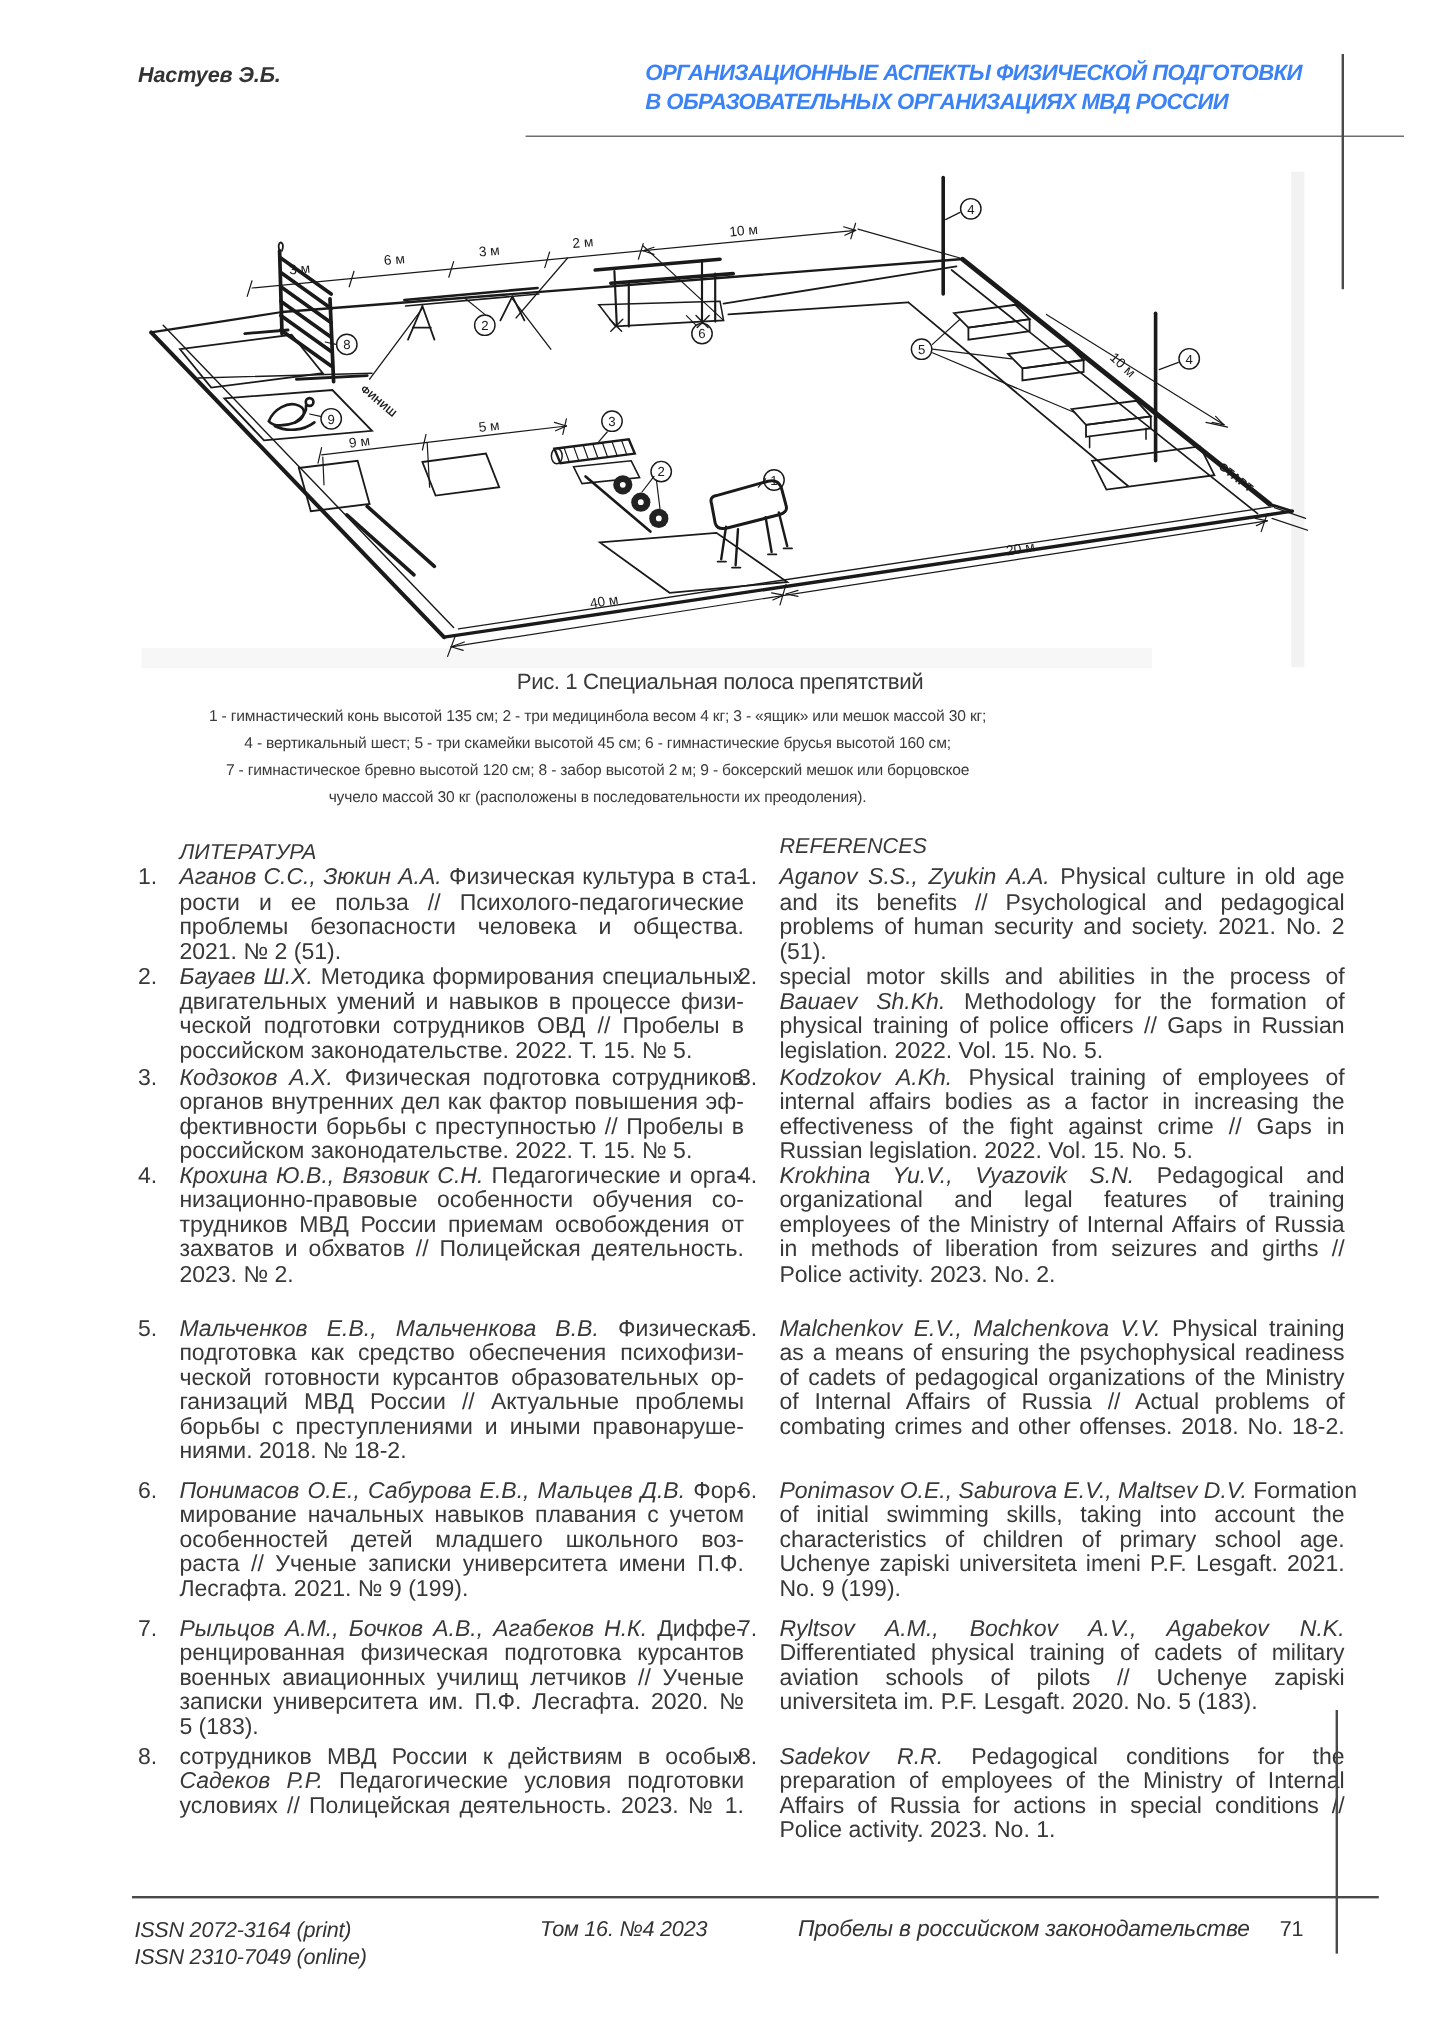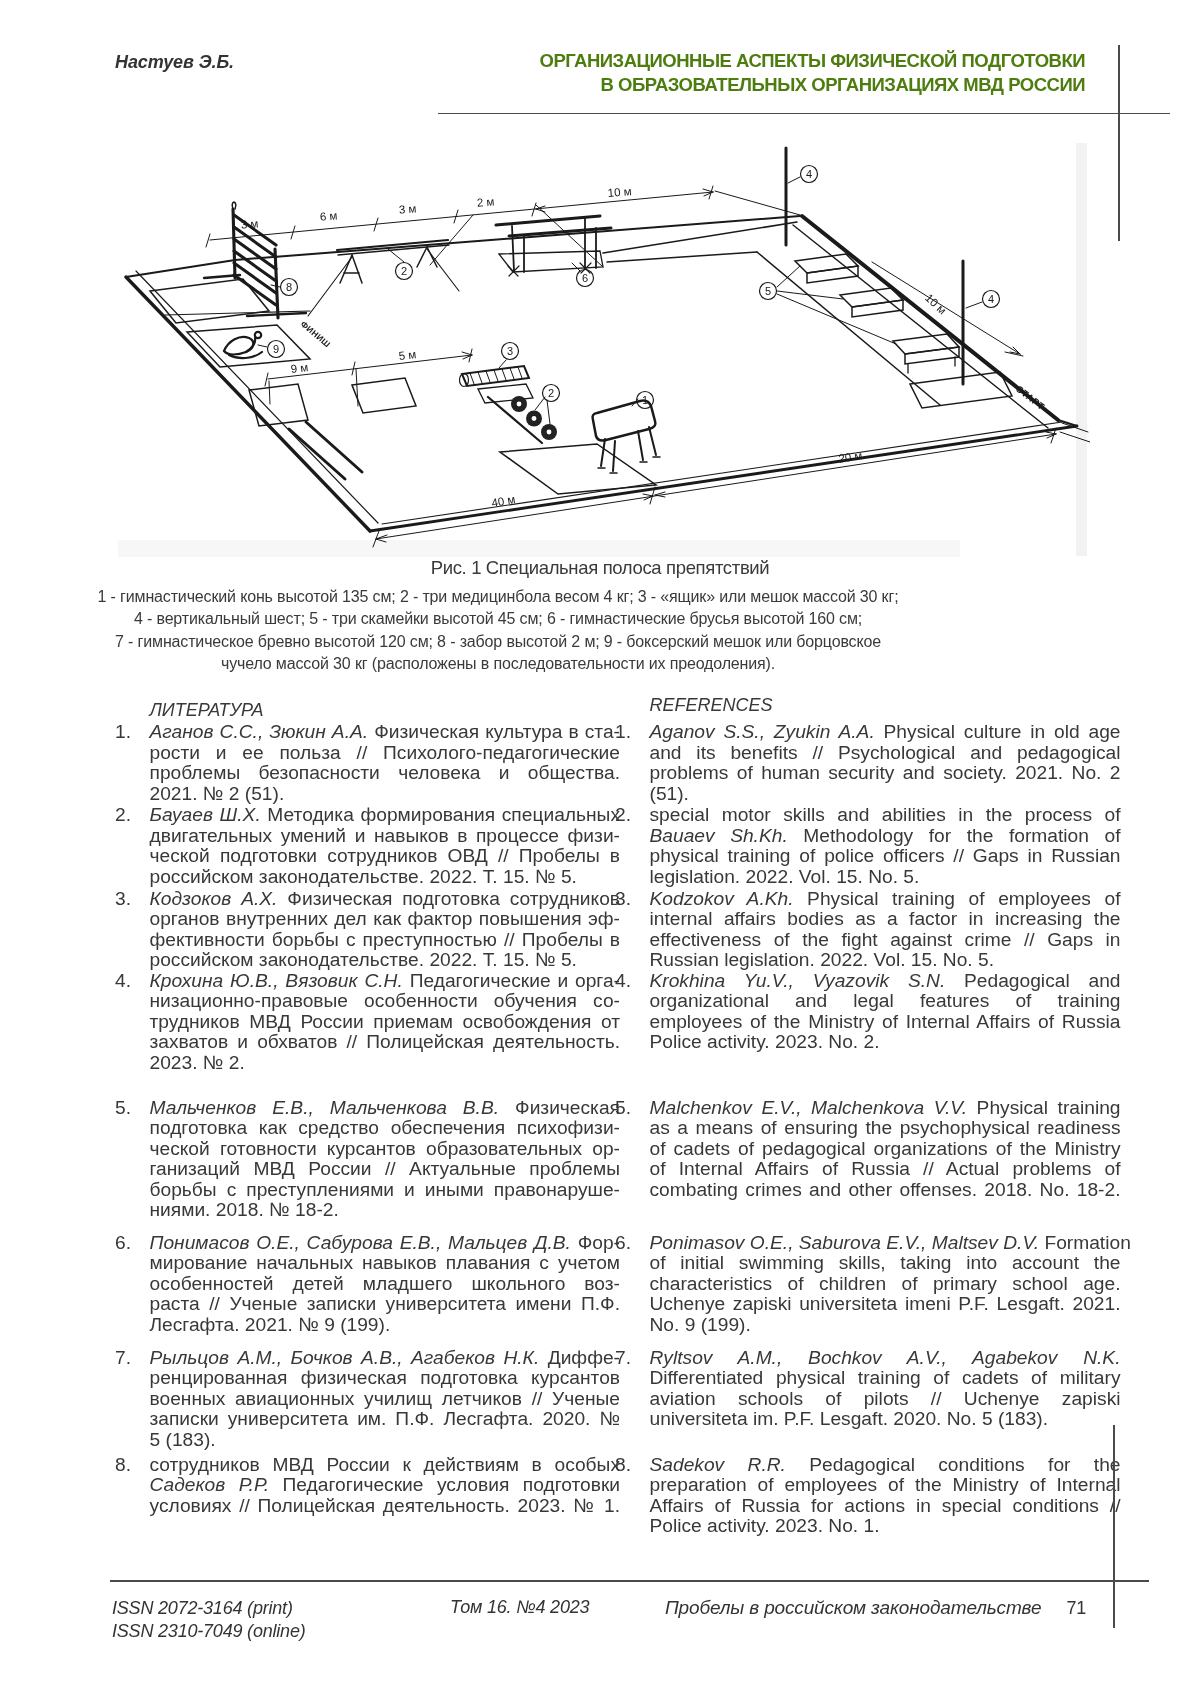--- a/index.html
+++ b/index.html
@@ -1,22 +1,22 @@
 <!DOCTYPE html>
 <html><head><meta charset="utf-8">
 <style>
 html,body{margin:0;padding:0}
 body{width:1200px;height:1697px;background:#fff;font-family:"Liberation Sans",sans-serif;color:#383838;position:relative;overflow:hidden}
 .abs{position:absolute}
 #author{left:115px;top:52px;font-size:18px;letter-spacing:-0.1px;font-weight:bold;font-style:italic;color:#333}
-#title{right:115px;top:49px;font-size:18.5px;letter-spacing:-0.5px;line-height:23.5px;font-weight:bold;text-align:right;color:#4d7c0f}
+#title{right:115px;top:49px;font-size:18.5px;letter-spacing:-0.5px;line-height:23.5px;font-weight:bold;font-style:italic;color:#3b82f6}
 .hline{background:#4a4a4a;height:1.6px}
 .vline{background:#4a4a4a;width:1.6px}
 #caption{left:0;top:557px;width:1200px;text-align:center;font-size:18.5px;letter-spacing:-0.35px;color:#3a3a3a}
-#legend{left:0;top:586px;width:996px;text-align:center;font-size:16px;letter-spacing:-0.15px;line-height:22.3px;color:#3a3a3a}
+#legend{left:0;top:586px;width:996px;text-align:center;font-size:13px;letter-spacing:-0.15px;line-height:22.3px;color:#3a3a3a}
 .colL{left:115px;width:470.5px}
 .colR{left:615px;width:471px}
 .item{font-size:19.2px;line-height:20.55px;padding-left:34.5px}
 .num{position:absolute;left:0;top:0}
 .jl{text-align:justify;text-align-last:justify;white-space:nowrap}
 .la{text-align:center;text-align-last:left;white-space:nowrap}
 .hdr{font-size:18px;font-style:italic;padding-left:34.5px}
 #footL{left:112px;top:1597px;font-size:18px;letter-spacing:-0.2px;line-height:23.2px;font-style:italic;color:#333}
 #footC{left:450px;top:1597px;font-size:18px;letter-spacing:-0.2px;font-style:italic;color:#333}
 #footR{left:600px;width:486px;top:1597px;font-size:18px;letter-spacing:-0.2px;text-align:right;color:#333}
@@ -328,20 +328,21 @@
 <div class="jl">низационно-правовые особенности обучения со-</div>
 <div class="jl">трудников МВД России приемам освобождения от</div>
 <div class="jl">захватов и обхватов // Полицейская деятельность.</div>
 <div class="la">2023. № 2.</div>
 </div>
 <div class="abs colR item" style="top:970.8px">
     <span class="num">4.</span>
 <div class="jl"><i>Krokhina Yu.V., Vyazovik S.N.</i> Pedagogical and</div>
 <div class="jl">organizational and legal features of training</div>
 <div class="jl">employees of the Ministry of Internal Affairs of Russia</div>
+<div class="jl">in methods of liberation from seizures and girths //</div>
 <div class="la">Police activity. 2023. No. 2.</div>
 </div>
 
 <div class="abs colL item" style="top:1097.5px">
     <span class="num">5.</span>
 <div class="jl"><i>Мальченков Е.В., Мальченкова В.В.</i> Физическая</div>
 <div class="jl">подготовка как средство обеспечения психофизи-</div>
 <div class="jl">ческой готовности курсантов образовательных ор-</div>
 <div class="jl">ганизаций МВД России // Актуальные проблемы</div>
 <div class="jl">борьбы с преступлениями и иными правонаруше-</div>

